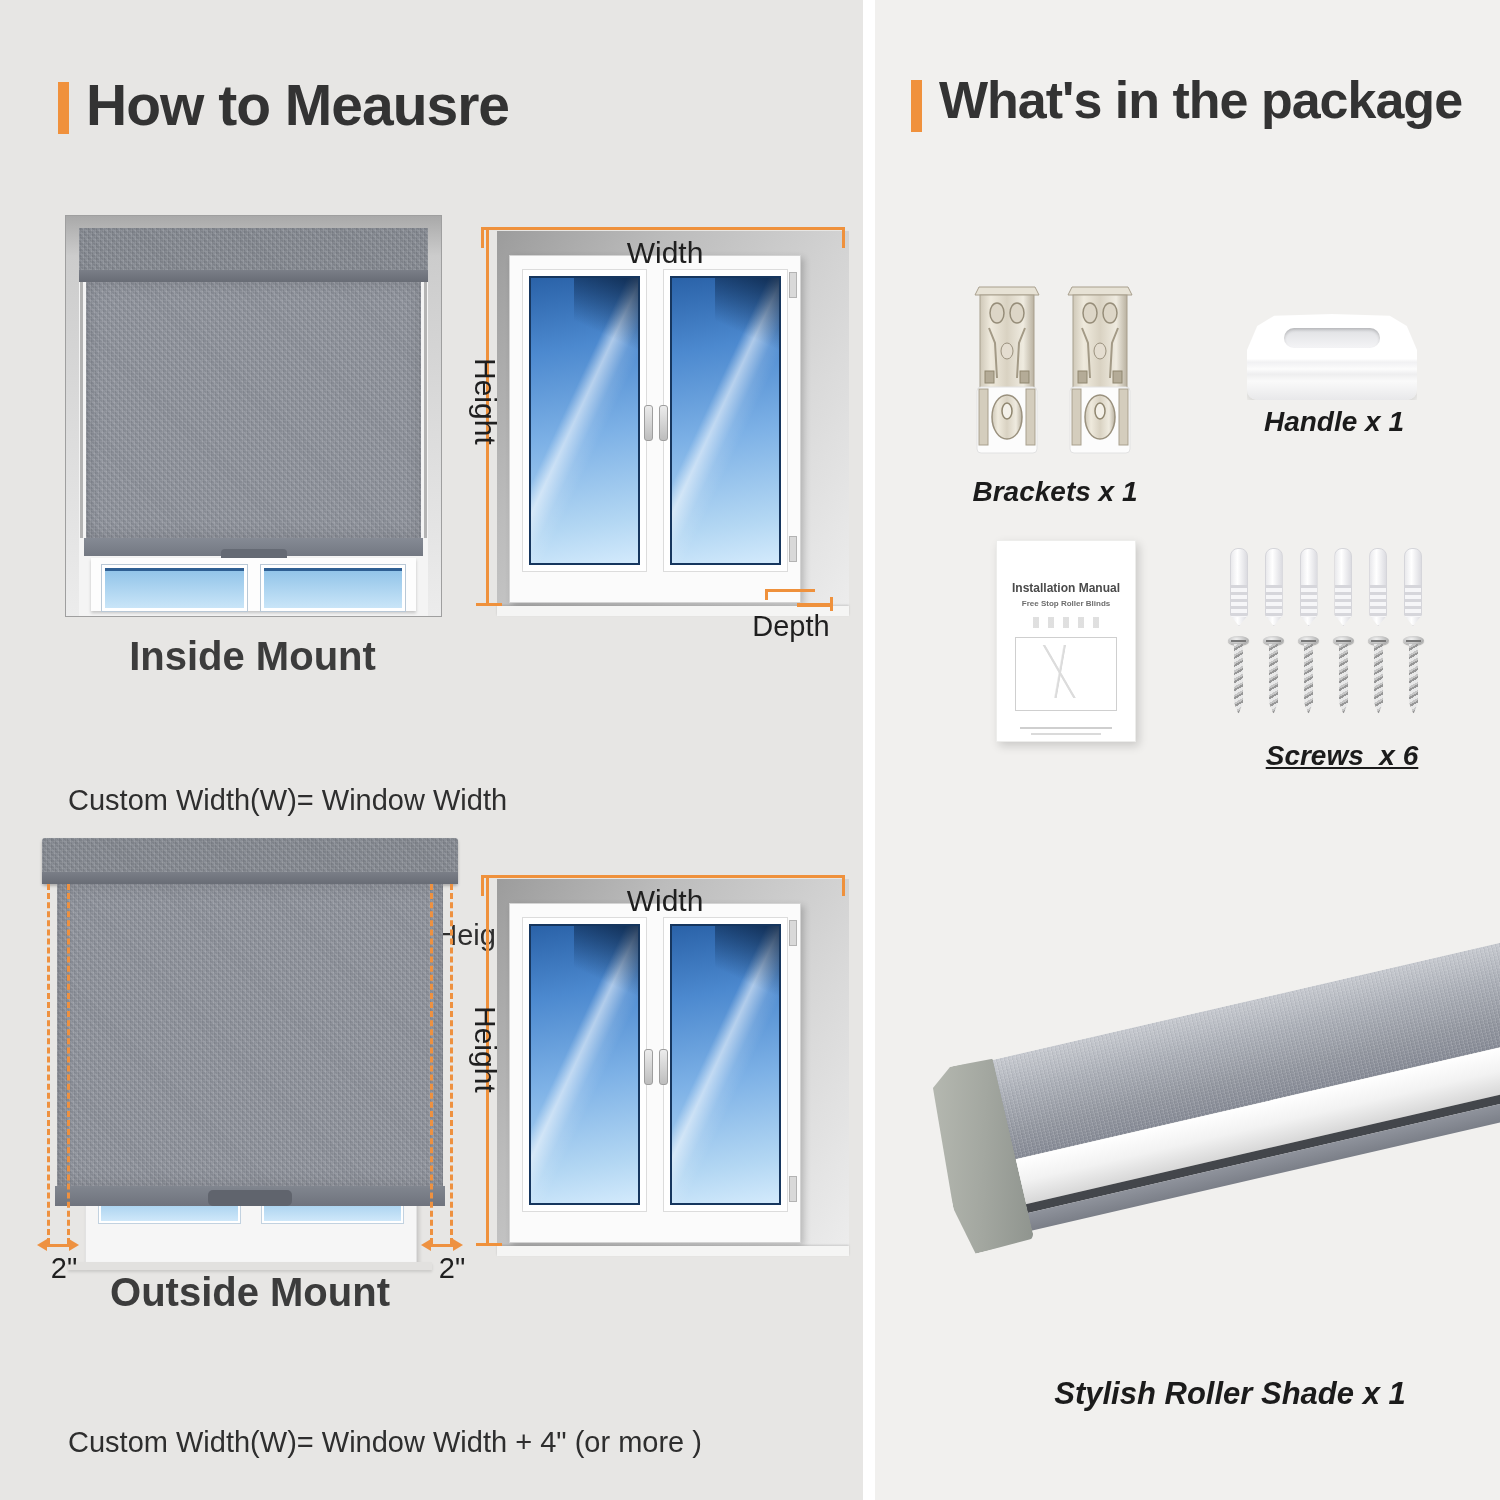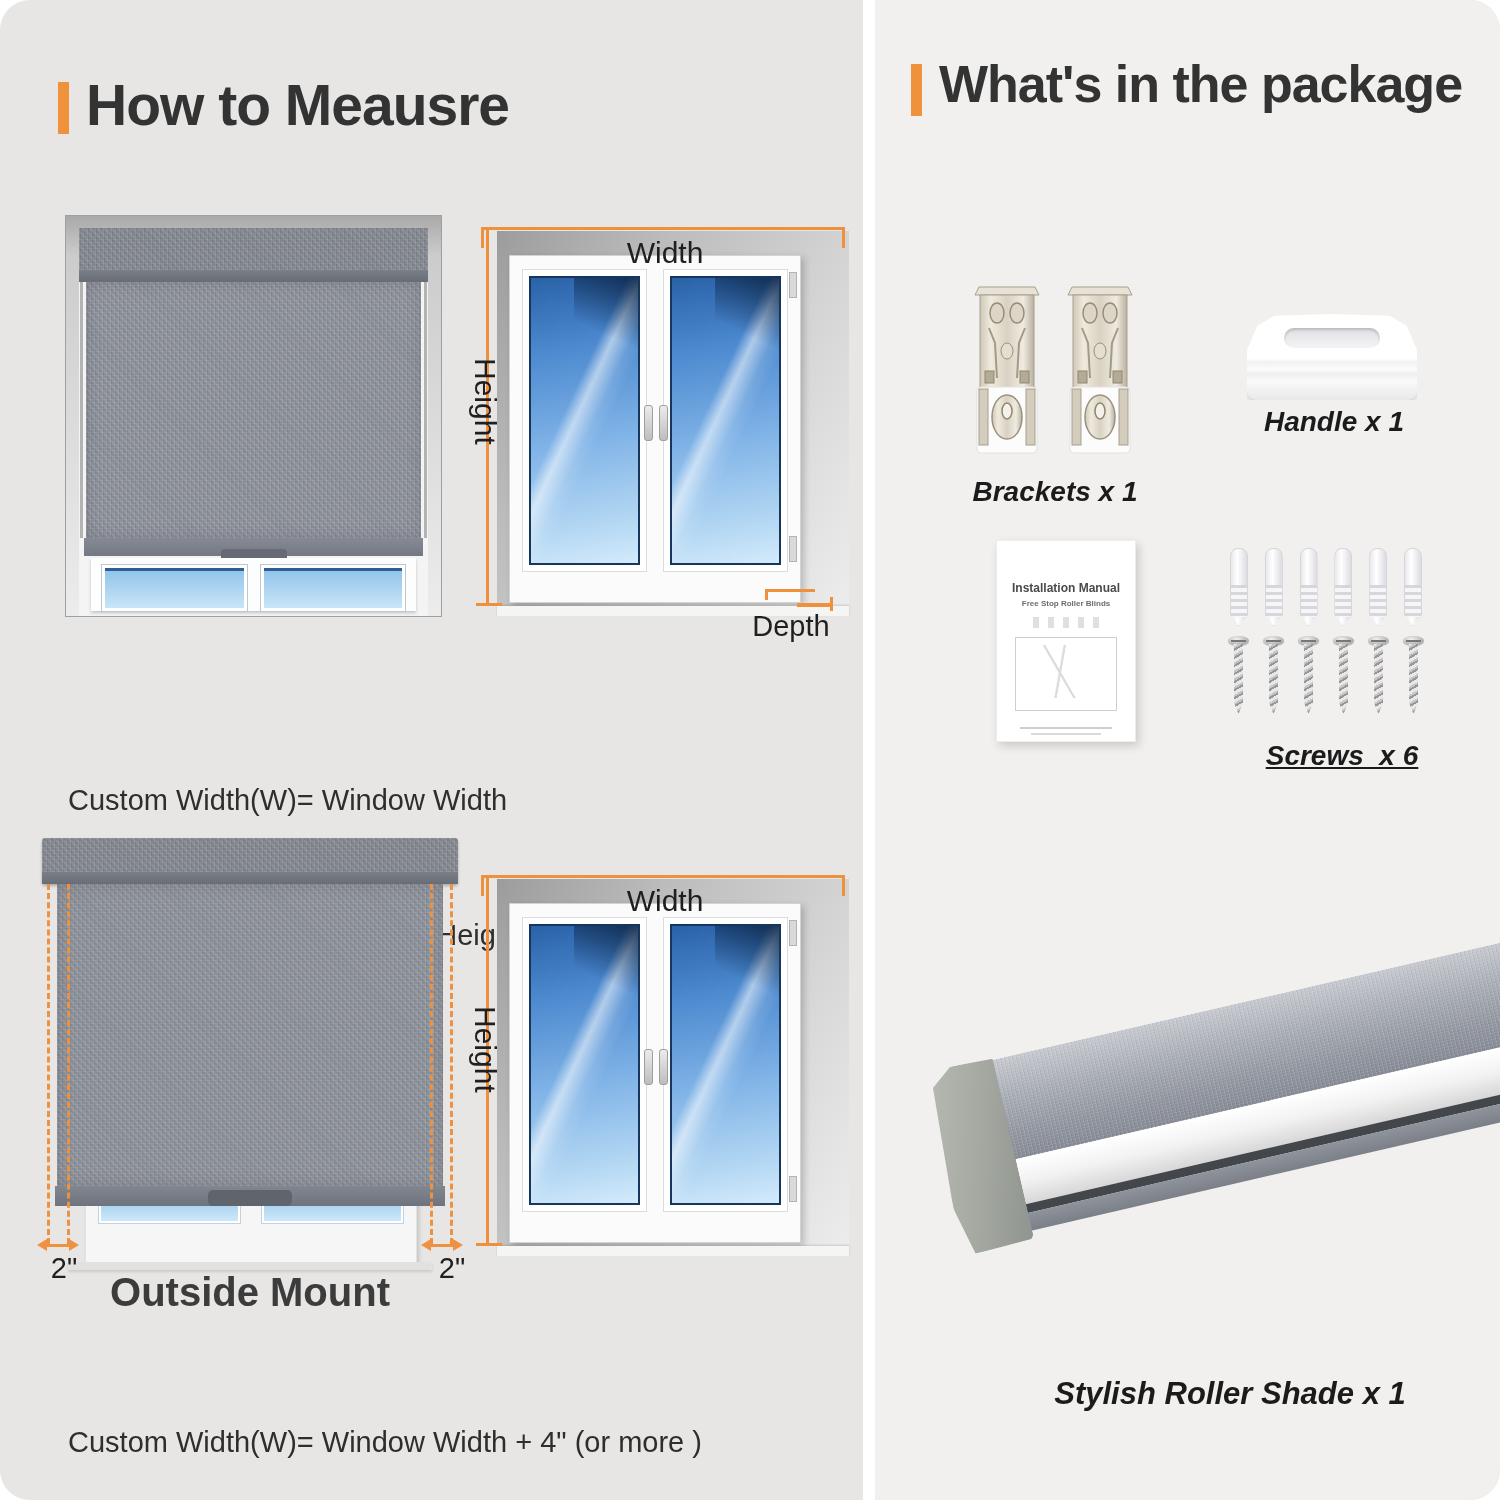--- a/index.html
+++ b/index.html
@@ -1,26 +1,26 @@
 <!DOCTYPE html>
 <html><head>
 <meta charset="utf-8">
 <style>
   html,body{margin:0;padding:0;}
   .page{position:relative;width:1500px;height:1500px;background:#e7e6e4;overflow:hidden;
-        font-family:"Liberation Sans",sans-serif;color:#2e2e2e;border-radius:30px;}
+        font-family:"Liberation Sans",sans-serif;color:#2e2e2e;}
   .right-bg{position:absolute;left:875px;top:0;width:625px;height:1500px;background:#f1f0ee;}
   .divider{position:absolute;left:863px;top:0;width:12px;height:1500px;background:#ffffff;}
 
   
   .sec-head{position:absolute;display:flex;align-items:flex-start;}
   .accent{width:11px;height:52px;background:#f0913c;margin-right:17px;margin-top:8px;}
   .h1{font-weight:bold;color:#333;line-height:1.1;letter-spacing:-1px;}
   #head-left{left:58px;top:74px;} #head-left .h1{font-size:57px;}
-  #head-right{left:911px;top:56px;text-align:center;} #head-right .h1{font-size:52px;}
+  #head-right{left:911px;top:72px;text-align:center;} #head-right .h1{font-size:52px;}
 
   .h2{position:absolute;font-size:40px;font-weight:bold;color:#3c3c3c;}
   #h2-in{left:65px;top:634px;width:375px;text-align:center;}
   #h2-out{left:40px;top:1270px;width:420px;text-align:center;}
   .notes{position:absolute;font-size:29px;color:#2e2e2e;line-height:45px;white-space:pre-wrap;}
   #notes-in{left:68px;top:688px;}
   #notes-out{left:68px;top:1330px;}
 
   
   .fabric,.fabric-dark{
@@ -210,20 +210,21 @@
     </div>
     <div class="o-line mw-width"></div>
     <div class="mw-width-label">Width</div>
     <div class="o-line mw-height"></div>
     <div class="mw-height-label">Height</div>
     <div class="o-line mw-depth-a"></div>
     <div class="o-line mw-depth-b"></div>
     <div class="mw-depth-label">Depth</div>
   </div>
 
+  <div class="h2" id="h2-in">Inside Mount</div>
   <div class="notes" id="notes-in">
     <div>Custom Width(W)= Window Width</div>
     <div>Custom Height(H)= Window Height (or a little longer)</div>
     <div>Installation Depth ≥ 1.6"</div>
   </div>
 
   <div class="ill-out">
     <div class="os-win">
       <div class="os-glass l"></div>
       <div class="os-glass r"></div>

